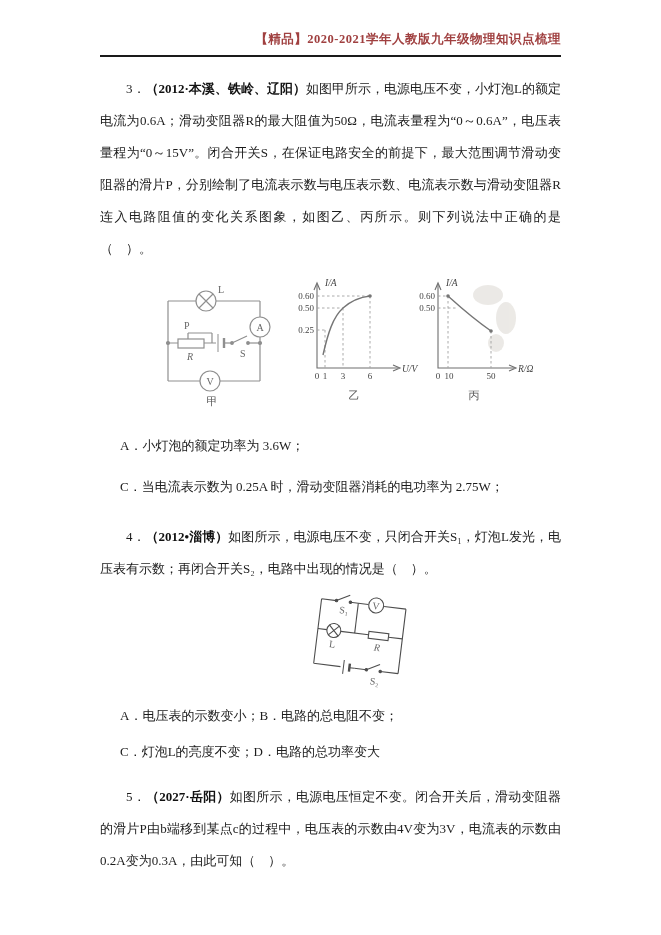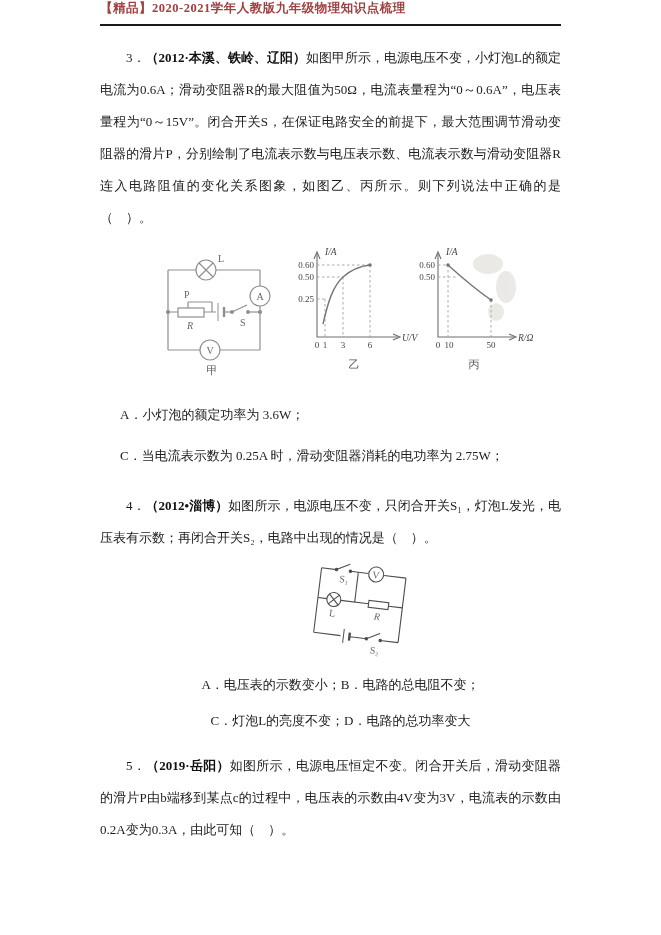--- a/index.html
+++ b/index.html
@@ -6,43 +6,44 @@
   body{
     width:661px;height:935px;overflow:hidden;
     font-family:"Liberation Serif","DejaVu Serif",serif;
     color:#1c1c1c;
   }
   .page{position:relative;width:661px;height:935px;background:#fff;}
   .content{position:absolute;left:100px;top:0;width:461px;}
 
   .doc-header{
     padding-bottom:7px;
-    text-align:left;
+    text-align:right;
     font-size:12.5px;letter-spacing:0.5px;
     color:#a04040;font-weight:bold;
     border-bottom:2px solid #1a1a1a;
+    margin-top:31px;
   }
 
   .para{
     margin:0;margin-top:16px;
     font-size:13px;line-height:32px;
     text-align:justify;text-indent:2em;
   }
   .para .src{font-weight:bold;color:#111;}
 
   
   .fig3{position:relative;height:136px;margin-top:8px;}
   .fig3 .circuit{position:absolute;left:58px;top:8px;}
   .fig3 .gyi{position:absolute;left:192px;top:0;}
   .fig3 .gbing{position:absolute;left:316px;top:0;}
 
   
   .opts{margin-top:30px;margin-left:20px;}
   .opt{font-size:13px;line-height:13px;margin-bottom:28px;white-space:nowrap;}
-  .opts2{margin-top:18px;margin-left:20px;text-align:center;}
+  .opts2{margin-top:18px;margin-left:20px;}
   .opts2 .opt{margin-bottom:23px;}
 
   
   .fig4{position:relative;height:102px;margin-top:4px;}
   .fig4 svg{position:absolute;left:192px;top:0;}
 
   svg{overflow:visible;}
   svg text{font-family:"Liberation Serif","DejaVu Serif",serif;}
   .cap{font-size:11px;fill:#555;}
   .tick{font-size:9px;fill:#444;}
@@ -210,16 +211,16 @@
           <text class="complab" x="83" y="94">S₂</text>
         </g>
       </svg>
     </div>
 
     <div class="opts2">
       <div class="opt">A．电压表的示数变小；B．电路的总电阻不变；</div>
       <div class="opt">C．灯泡L的亮度不变；D．电路的总功率变大</div>
     </div>
 
-    <p class="para" style="margin-top:6px"><span>5．</span><span class="src">（2019·岳阳）</span><span>如图所示，电源电压恒定不变。闭合开关后，滑动变阻器的滑片P由b端移到某点c的过程中，电压表的示数由4V变为3V，电流表的示数由0.2A变为0.3A，由此可知（　）。</span></p>
+    <p class="para" style="margin-top:6px"><span>5．</span><span class="src">（2027·岳阳）</span><span>如图所示，电源电压恒定不变。闭合开关后，滑动变阻器的滑片P由b端移到某点c的过程中，电压表的示数由4V变为3V，电流表的示数由0.2A变为0.3A，由此可知（　）。</span></p>
 
   </div>
 </div>
 
 </body></html>

